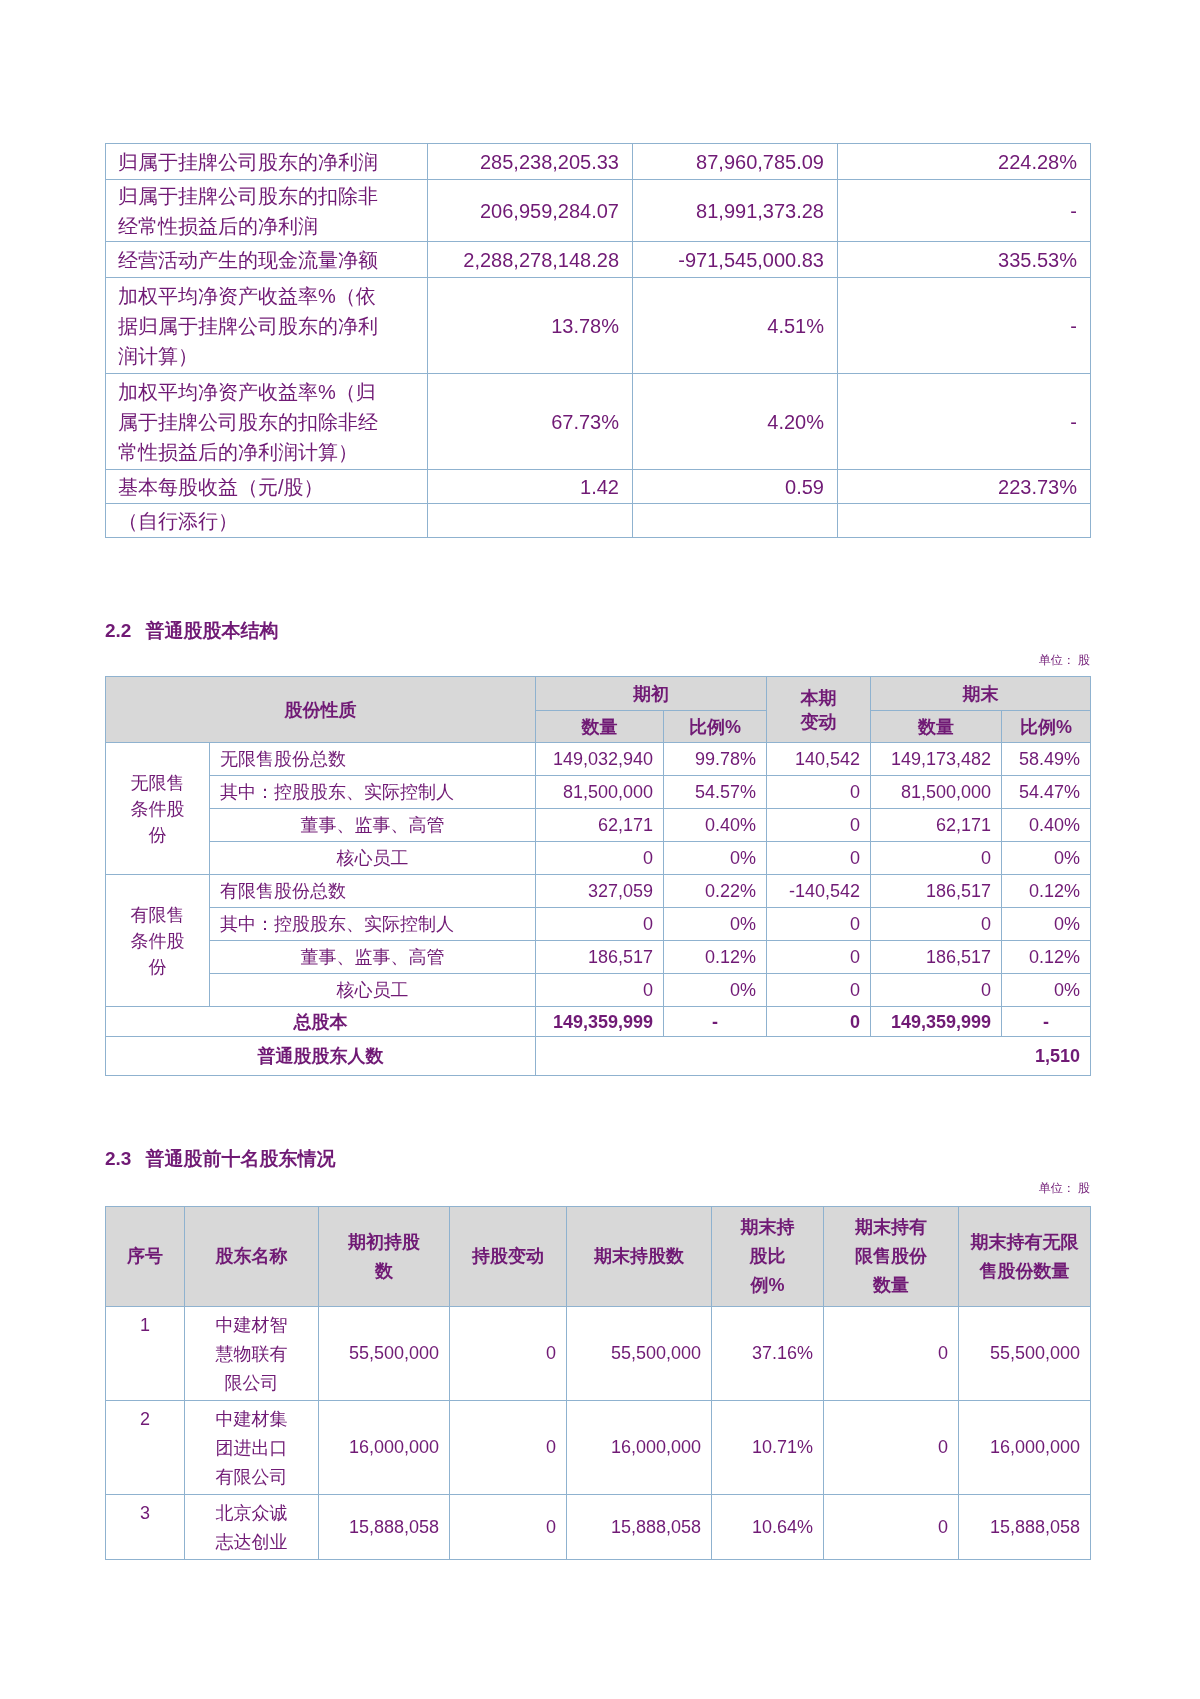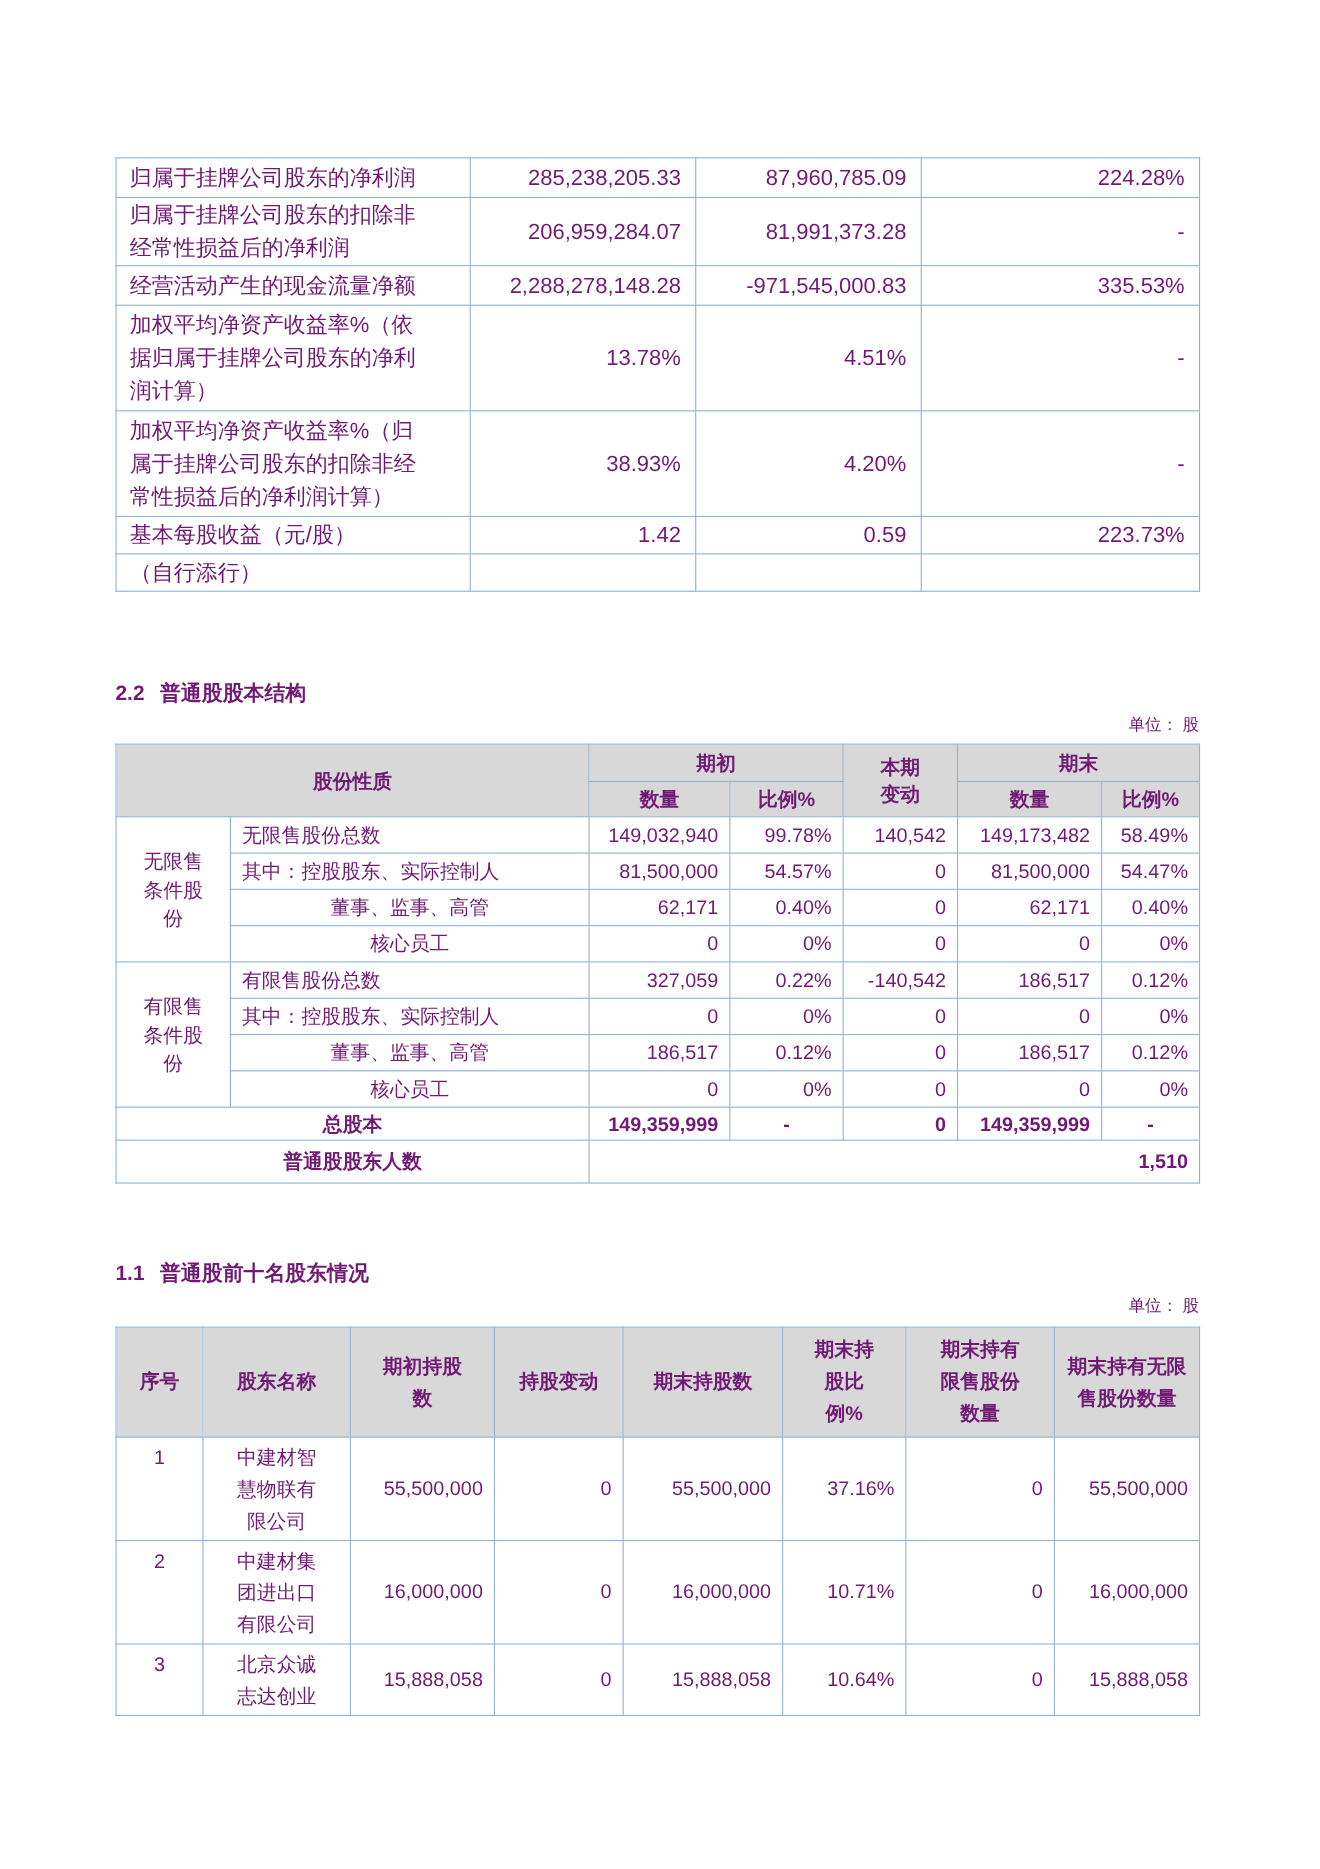--- a/index.html
+++ b/index.html
@@ -14,21 +14,21 @@
   .t1{margin-top:143px;font-size:20px;}
   .t1 td{line-height:30px;}
   .t1 .lbl{text-align:left;padding:0 40px 0 12px;}
   .t1 .num{text-align:right;padding:0 13px 0 4px;white-space:nowrap;}
 
   
   .sec-heading{margin:0;font-size:19px;font-weight:bold;line-height:25px;}
   .sec-heading .sec-no{margin-right:14px;}
   .h22{margin-top:80px;}
   .h23{margin-top:70px;}
-  .unit{font-size:15px;line-height:22px;text-align:right;margin-top:6px;}
+  .unit{font-size:12px;line-height:22px;text-align:right;margin-top:6px;}
 
   
   .t2{margin-top:5px;font-size:18px;}
   .t2 th{background:#d8d8d8;font-weight:bold;line-height:24px;padding:0 4px;}
   .t2 th.chg{padding:0 26px;}
   .t2 td{line-height:24px;}
   .t2 .grp{text-align:center;padding:0 22px;line-height:26px;}
   .t2 .nm{text-align:left;padding:0 23px 0 10px;}
   .t2 .nmc{text-align:center;padding:0 8px;}
   .t2 .num{text-align:right;padding:0 10px 0 4px;white-space:nowrap;}
@@ -85,21 +85,21 @@
           <td class="num">335.53%</td>
         </tr>
         <tr style="height:96px">
           <td class="lbl">加权平均净资产收益率%（依据归属于挂牌公司股东的净利润计算）</td>
           <td class="num">13.78%</td>
           <td class="num">4.51%</td>
           <td class="num">-</td>
         </tr>
         <tr style="height:96px">
           <td class="lbl">加权平均净资产收益率%（归属于挂牌公司股东的扣除非经常性损益后的净利润计算）</td>
-          <td class="num">38.93%</td>
+          <td class="num">67.73%</td>
           <td class="num">4.20%</td>
           <td class="num">-</td>
         </tr>
         <tr style="height:34px">
           <td class="lbl">基本每股收益（元/股）</td>
           <td class="num">1.42</td>
           <td class="num">0.59</td>
           <td class="num">223.73%</td>
         </tr>
         <tr style="height:34px">
@@ -214,21 +214,21 @@
           <td class="num bold">149,359,999</td>
           <td class="cen bold">-</td>
         </tr>
         <tr style="height:39px">
           <td colspan="2" class="totlbl">普通股股东人数</td>
           <td colspan="5" class="num bold">1,510</td>
         </tr>
       </tbody>
     </table>
 
-    <h3 class="sec-heading h23"><span class="sec-no">1.1</span><span>普通股前十名股东情况</span></h3>
+    <h3 class="sec-heading h23"><span class="sec-no">2.3</span><span>普通股前十名股东情况</span></h3>
     <div class="unit">单位： 股</div>
 
     <table class="t3">
       <colgroup>
           <col style="width:79px">
           <col style="width:134px">
           <col style="width:131px">
           <col style="width:117px">
           <col style="width:145px">
           <col style="width:112px">

